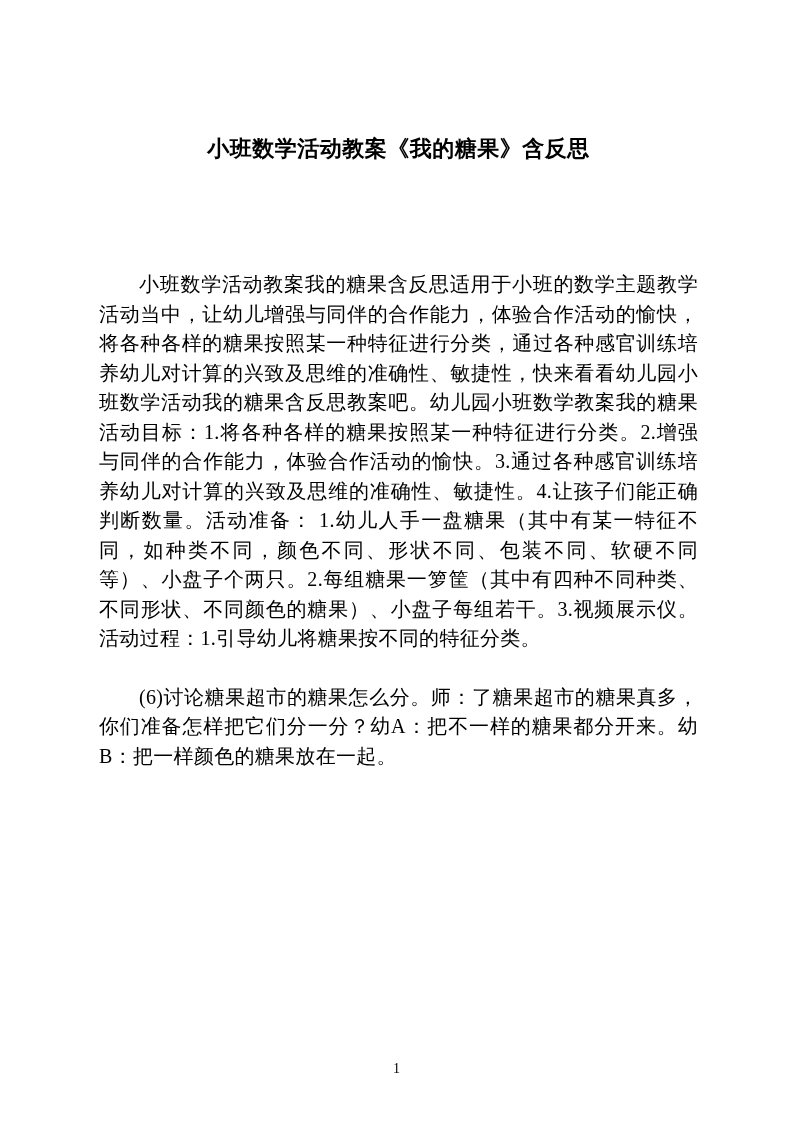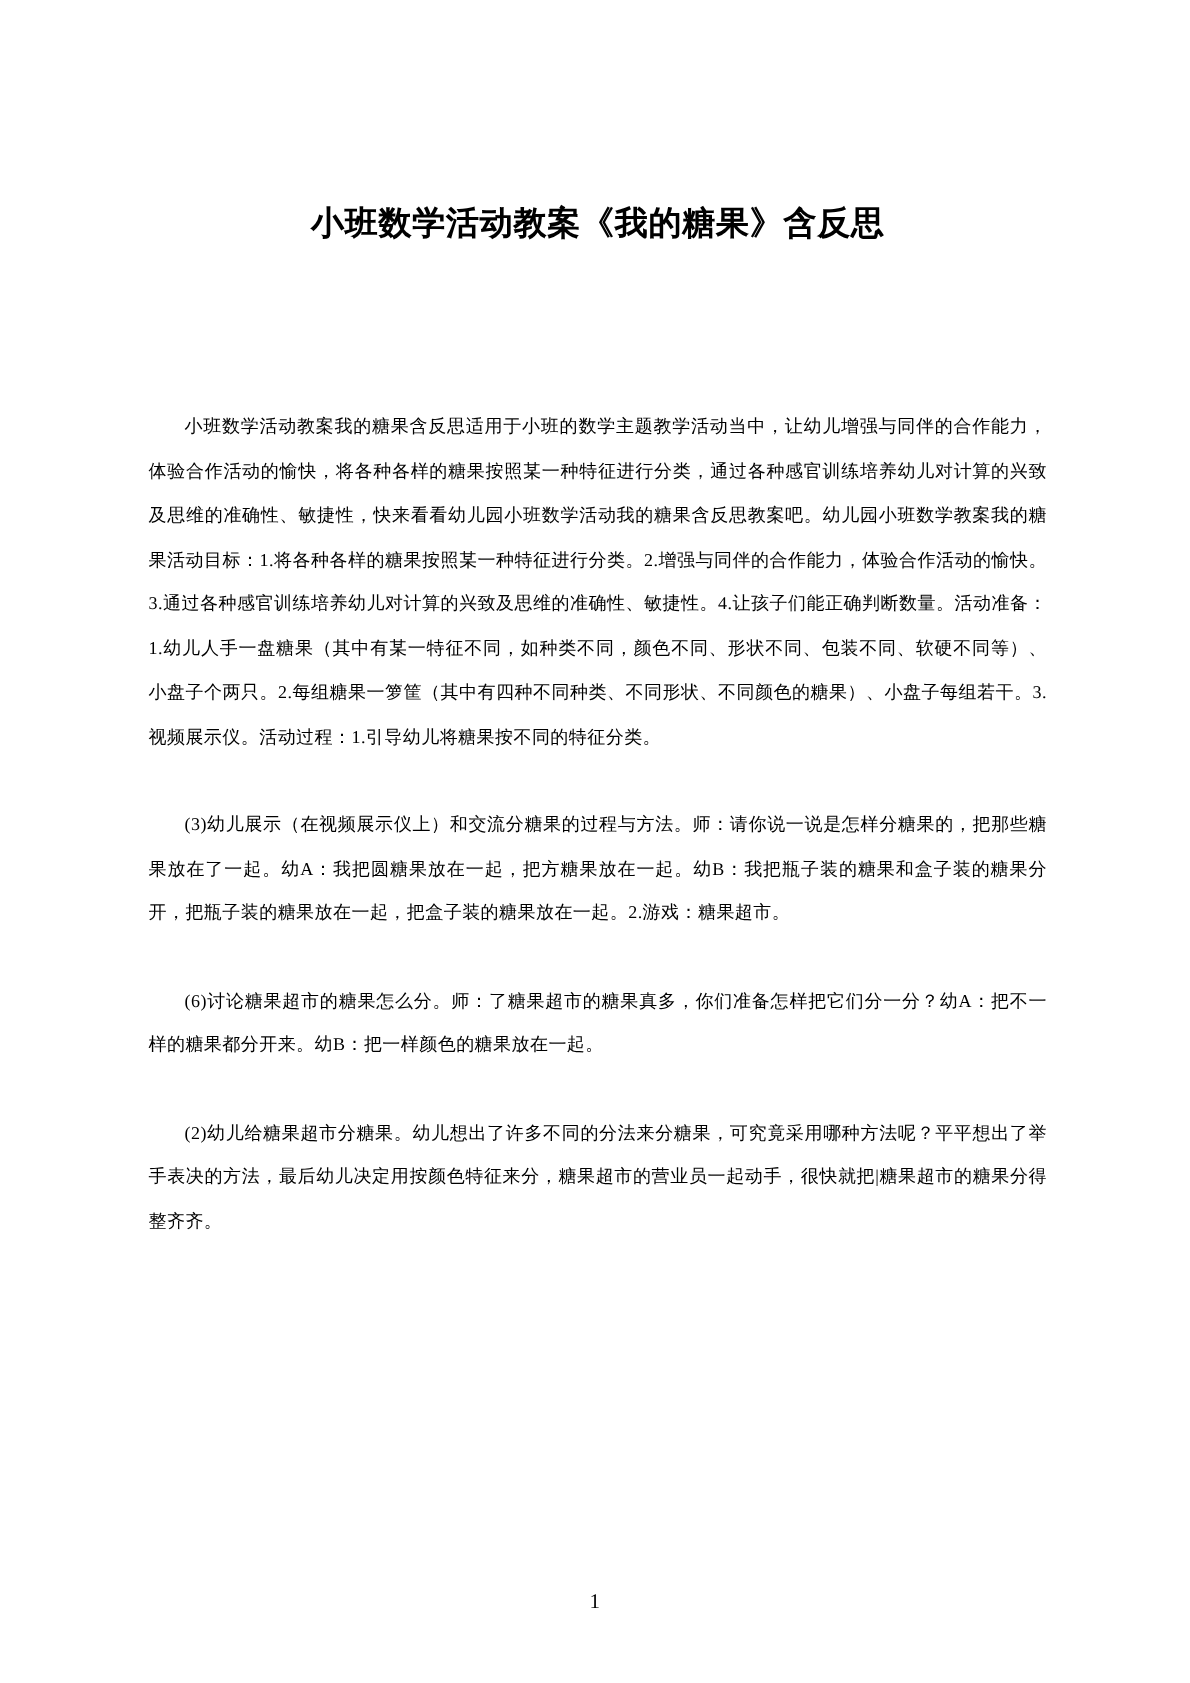--- a/index.html
+++ b/index.html
@@ -21,21 +21,21 @@
   .doc-title {
     margin: 0 0 104px 0;
     font-size: 22px;
     font-weight: bold;
     text-align: center;
     line-height: 34px;
     letter-spacing: 0.5px;
   }
   .doc-body p {
     margin: 0 0 29px 0;
-    font-size: 12px;
+    font-size: 20px;
     line-height: 29.5px;
     text-align: justify;
     text-indent: 2em;
     letter-spacing: 0.3px;
     word-break: break-all;
   }
   .page-number {
     position: absolute;
     left: 0;
     right: 0;
@@ -46,19 +46,17 @@
   }
 </style>
 </head>
 <body>
 
 <div class="page">
   <h1 class="doc-title">小班数学活动教案《我的糖果》含反思</h1>
 
   <div class="doc-body">
     <p>小班数学活动教案我的糖果含反思适用于小班的数学主题教学活动当中，让幼儿增强与同伴的合作能力，体验合作活动的愉快，将各种各样的糖果按照某一种特征进行分类，通过各种感官训练培养幼儿对计算的兴致及思维的准确性、敏捷性，快来看看幼儿园小班数学活动我的糖果含反思教案吧。幼儿园小班数学教案我的糖果活动目标：1.将各种各样的糖果按照某一种特征进行分类。2.增强与同伴的合作能力，体验合作活动的愉快。3.通过各种感官训练培养幼儿对计算的兴致及思维的准确性、敏捷性。4.让孩子们能正确判断数量。活动准备： 1.幼儿人手一盘糖果（其中有某一特征不同，如种类不同，颜色不同、形状不同、包装不同、软硬不同等）、小盘子个两只。2.每组糖果一箩筐（其中有四种不同种类、不同形状、不同颜色的糖果）、小盘子每组若干。3.视频展示仪。活动过程：1.引导幼儿将糖果按不同的特征分类。</p>
-    <p>(3)幼儿展示（在视频展示仪上）和交流分糖果的过程与方法。师：请你说一说是怎样分糖果的，把那些糖果放在了一起。幼A：我把圆糖果放在一起，把方糖果放在一起。幼B：我把瓶子装的糖果和盒子装的糖果分开，把瓶子装的糖果放在一起，把盒子装的糖果放在一起。2.游戏：糖果超市。</p>
     <p>(6)讨论糖果超市的糖果怎么分。师：了糖果超市的糖果真多，你们准备怎样把它们分一分？幼A：把不一样的糖果都分开来。幼B：把一样颜色的糖果放在一起。</p>
-    <p>(2)幼儿给糖果超市分糖果。幼儿想出了许多不同的分法来分糖果，可究竟采用哪种方法呢？平平想出了举手表决的方法，最后幼儿决定用按颜色特征来分，糖果超市的营业员一起动手，很快就把|糖果超市的糖果分得整齐齐。</p>
   </div>
 
   <div class="page-number">1</div>
 </div>
 
 </body></html>

